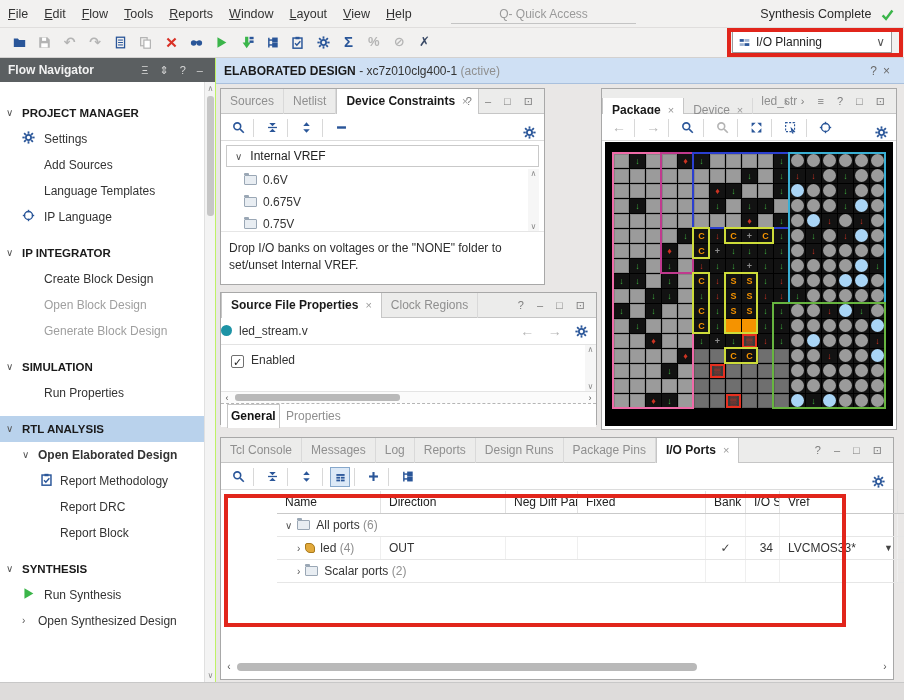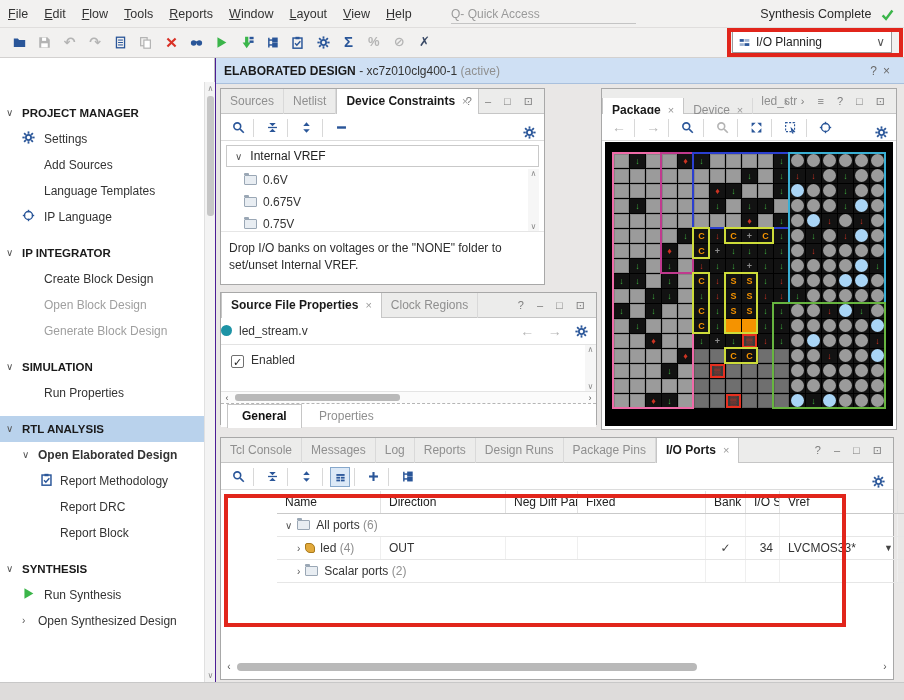--- a/index.html
+++ b/index.html
@@ -1,35 +1,35 @@
 <!DOCTYPE html>
 <html><head>
 <meta charset="utf-8">
 <style>
   * { margin:0; padding:0; box-sizing:border-box; }
   body { font-family:"Liberation Sans","DejaVu Sans",sans-serif; background:#d8d8d8; }
-  .screen { position:relative; width:904px; height:700px; background:#4c1d95; overflow:hidden; font-size:12px; color:#333; }
+  .screen { position:relative; width:904px; height:700px; background:#bef264; overflow:hidden; font-size:12px; color:#333; }
   .abs { position:absolute; }
 
   
   .ic { width:16px; height:16px; display:inline-block; vertical-align:middle; }
   .ic14 { width:13px; height:13px; }
   .ic11 { width:11px; height:11px; }
   .blue { color:#2a5699; }
   .gray { color:#b4b4b4; }
   .green { color:#3bb54a; }
   .red { color:#d93025; }
   .tb-sep { display:inline-block; width:1px; height:18px; background:#d8d8d8; margin:0 4px; vertical-align:middle; }
   .uni { display:inline-block; vertical-align:middle; text-align:center; font-weight:bold; }
 
   
   .menubar { left:0; top:0; width:904px; height:28px; background:#f2f1f0; border-bottom:1px solid #e0dedd; line-height:28px; }
   .menu-item { display:inline-block; padding:0 8px; color:#333; font-size:12.5px; cursor:default; }
   .menu-item::first-letter { text-decoration:underline; }
-  .quick-access { left:451px; top:4px; width:185px; height:20px; border-bottom:1px solid #c4c4c4; color:#9a9a9a; line-height:20px; font-size:12px; }
+  .quick-access { left:451px; top:4px; width:185px; height:20px; border-bottom:1px solid #c4c4c4; color:#9a9a9a; line-height:20px; font-size:12px;text-align:center; }
   .synth-status { right:10px; top:0; height:28px; line-height:28px; font-size:12.5px; color:#2b2b2b; }
 
   
   .toolbar { left:0; top:28px; width:904px; height:30px; background:#f2f1f0; border-bottom:1px solid #d3d1d0; line-height:28px; padding-left:8px; }
   .tbtn { display:inline-block; width:22px; height:24px; text-align:center; vertical-align:middle; line-height:22px; }
   .layout-select { right:12px; top:3px; width:160px; height:22px; background:#fff; border:1px solid #9a9a9a; line-height:20px; font-size:12px; padding:0 6px; color:#222; }
   .layout-select .chev { float:right; color:#555; }
 
   
   .ann { border:4px solid #e1251b; z-index:60; pointer-events:none; }
@@ -90,21 +90,21 @@
   .prop-nav { position:absolute; right:8px; top:0; }
   .prop-body { position:relative; height:46px; }
   .checkbox { display:inline-block; width:13px; height:13px; border:1px solid #707070; border-radius:2px; background:#fff; margin:0 7px 0 10px; vertical-align:-2px; text-align:center; line-height:12px; font-size:11px; color:#222; }
   .prop-vsb { position:absolute; right:0; top:0; width:11px; height:46px; background:#f6f6f6; }
   .hsb { position:relative; height:12px; border-top:1px solid #e4e4e4; background:#fbfbfb; }
   .hsb .thumb { position:absolute; top:2px; height:7px; background:#b9b9b9; border-radius:3px; }
   .hsb .la,.hsb .ra { position:absolute; top:0; width:12px; text-align:center; font-size:9px; color:#555; line-height:12px; }
   .hsb .la{left:0;} .hsb .ra{right:0;}
   .dash-sep { border-top:1px dashed #b5b5b5; }
   .btabs { height:24px; line-height:23px; background:#fff; padding-left:6px; }
-  .btab { display:inline-block; padding:0 14px; color:#8f8f8f; height:24px; }
+  .btab { display:inline-block; padding:0 3px; color:#8f8f8f; height:24px; }
   .btab-active { border:1px solid #c6c6c6; border-bottom:none; color:#111; font-weight:bold; background:#fff; }
 
   
   .p-package { left:385px; top:30px; width:296px; height:342px; }
   .pk-tab-led { display:inline-block; max-width:44px; overflow:hidden; height:25px; line-height:24px; color:#8f8f8f; padding-left:8px; white-space:nowrap; }
   .pkg-canvas { position:absolute; left:3px; top:53px; width:288px; height:284px; background:#000; overflow:hidden; }
   .pkg-grid { position:absolute; left:9px; top:12px; width:271px; height:254px; display:grid; grid-template-columns:repeat(17,15px); grid-auto-rows:14px; gap:1px; }
   .pc { position:relative; font-size:9px; line-height:14px; text-align:center; font-weight:bold; }
   .pc-sq { background:#9b9b9b; box-shadow:inset 0 0 0 1px #868686; }
   .pc-dim { background:#6f6f6f; box-shadow:inset 0 0 0 1px #5e5e5e; }
@@ -348,20 +348,24 @@
     <span class="tbtn uni" style="font-size:13px;color:#3a4a66">✗</span>
     <div class="abs layout-select">
       <svg class="ic ic11 blue" style="margin-right:6px">
           <use href="#sym-bars"></use>
         </svg><span>I/O Planning</span>
       <span class="chev">∨</span>
     </div>
   </div>
 
   <div class="abs flownav">
+    <div class="abs fn-header">
+      <span>Flow Navigator</span>
+      <span class="fn-hicons">Ξ ⇕ ? ‒</span>
+    </div>
     <div class="abs fn-body">
       <div class="fn-row fn-sect"><span class="chev">∨</span><span>PROJECT MANAGER</span></div>
       <div class="fn-row fn-item"><svg class="ic ic14 blue fn-ic">
             <use href="#sym-gear"></use>
           </svg><span>Settings</span></div>
       <div class="fn-row fn-item"><span>Add Sources</span></div>
       <div class="fn-row fn-item"><span>Language Templates</span></div>
       <div class="fn-row fn-item"><svg class="ic ic14 blue fn-ic">
             <use href="#sym-target"></use>
           </svg><span>IP Language</span></div>

